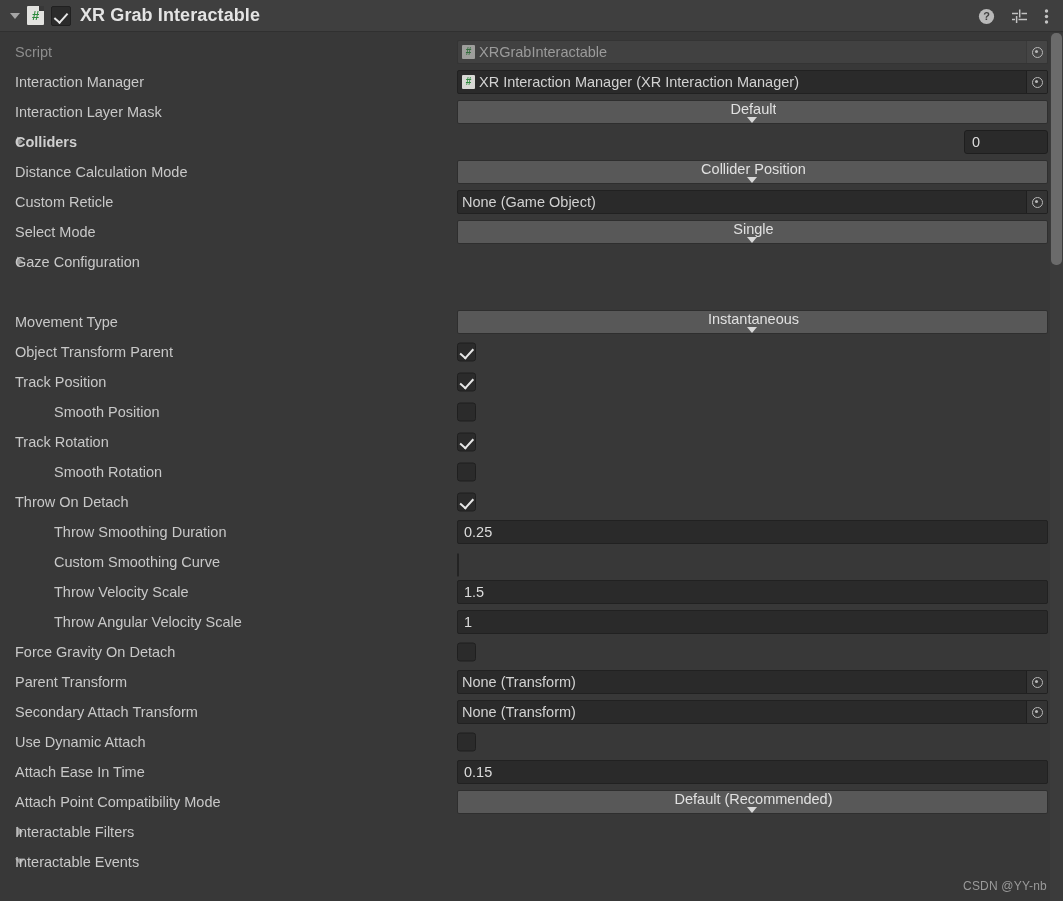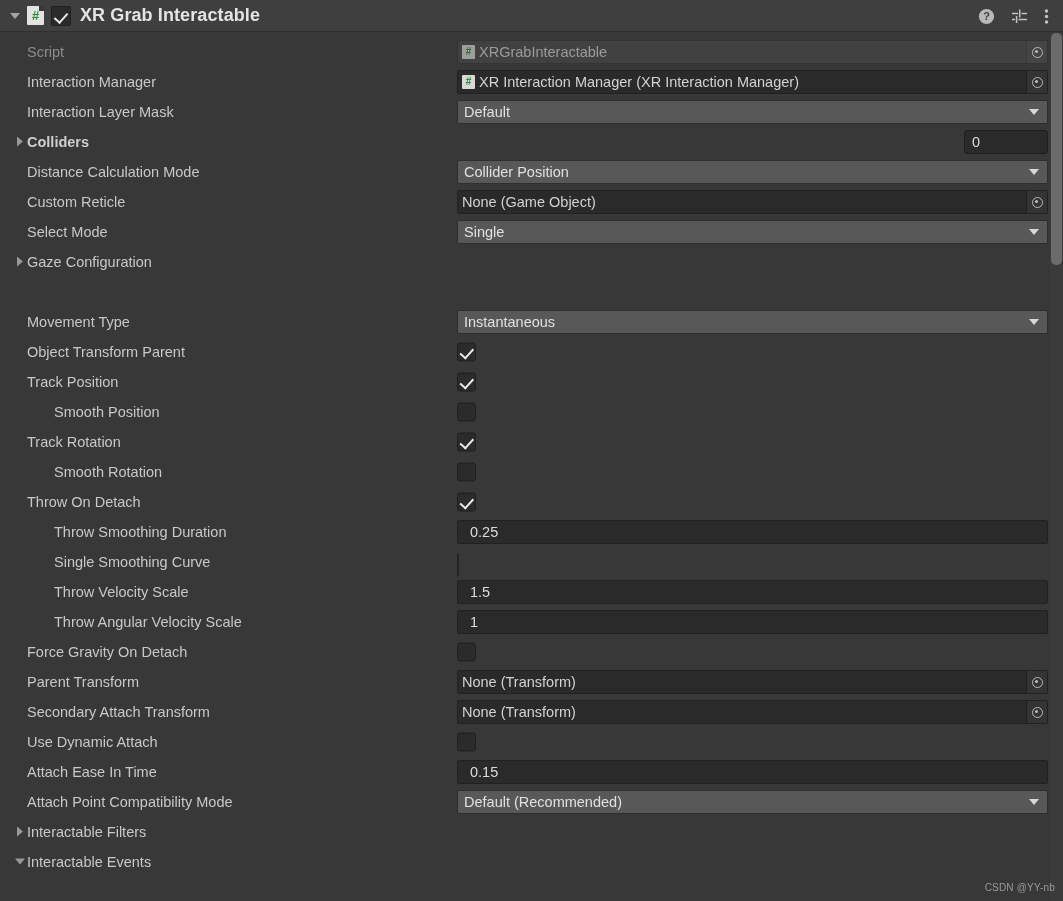--- a/index.html
+++ b/index.html
@@ -120,21 +120,21 @@
     align-items: center;
   }
   .row-label {
     font-size: 14.5px;
     color: #c8c8c8;
     white-space: nowrap;
     position: absolute;
     top: 50%;
     transform: translateY(-50%);
   }
-  .row-label.ind0 { left: 27px; }
+  .row-label.ind0 { left: 15px; }
   .row-label.ind1 { left: 54px; }
   .row-label.dim  { color: #8d8d8d; }
   .row-label.bold { font-weight: bold; color: #cfcfcf; }
 
   .fold-arrow {
     position: absolute;
     left: 15px;
     top: 50%;
     transform: translateY(-50%);
     width: 11px; height: 11px;
@@ -235,41 +235,42 @@
     height: 24px;
     background: #585858;
     border: 1px solid #2e2e2e;
     border-radius: 2px;
     display: flex;
     align-items: center;
     font-size: 14.5px;
     color: #e0e0e0;
     padding: 0 4px 0 6px;
     box-sizing: border-box;
+    flex-direction: column;
   }
   .popup-field .ptext { flex: 1 1 auto; white-space: nowrap; overflow: hidden; text-overflow: ellipsis; }
   .popup-field .caret {
     width: 0; height: 0;
     border-left: 5px solid transparent;
     border-right: 5px solid transparent;
     border-top: 6px solid #d8d8d8;
     flex: 0 0 auto;
     margin-right: 4px;
   }
 
   .num-field {
     height: 24px;
     background: #2a2a2a;
     border: 1px solid #212121;
     border-radius: 2px;
     display: flex;
     align-items: center;
     font-size: 14.5px;
     color: #dcdcdc;
-    padding-left: 12px;
+    padding-left: 6px;
     box-sizing: border-box;
   }
 
   .size-field {
     position: absolute;
     right: 15px;
     width: 84px;
     top: 50%;
     transform: translateY(-50%);
     height: 24px;
@@ -336,23 +337,23 @@
     top: 0;
     left: 1px;
     width: 11px;
     height: 232px;
     background: #6b6b6b;
     border-radius: 5px;
   }
 
   .watermark {
     position: absolute;
-    right: 8px;
+    right: 16px;
     bottom: 8px;
-    font-size: 10px;
+    font-size: 12px;
     color: #9a9a9a;
     letter-spacing: .2px;
   }
 </style>
 </head>
 <body>
 
 <div id="inspector">
 
   <div class="comp-header">
@@ -480,21 +481,21 @@
       </div>
       <div class="row">
         <span class="row-label ind0">Throw On Detach</span>
         <div class="checkbox on"></div>
       </div>
       <div class="row">
         <span class="row-label ind1">Throw Smoothing Duration</span>
         <div class="num-field ctl">0.25</div>
       </div>
       <div class="row">
-        <span class="row-label ind1">Single Smoothing Curve</span>
+        <span class="row-label ind1">Custom Smoothing Curve</span>
         <div class="curve-field ctl">
           <div class="curve-line" style="background: rgb(48, 192, 48);"></div>
         </div>
       </div>
       <div class="row">
         <span class="row-label ind1">Throw Velocity Scale</span>
         <div class="num-field ctl">1.5</div>
       </div>
       <div class="row">
         <span class="row-label ind1">Throw Angular Velocity Scale</span>

